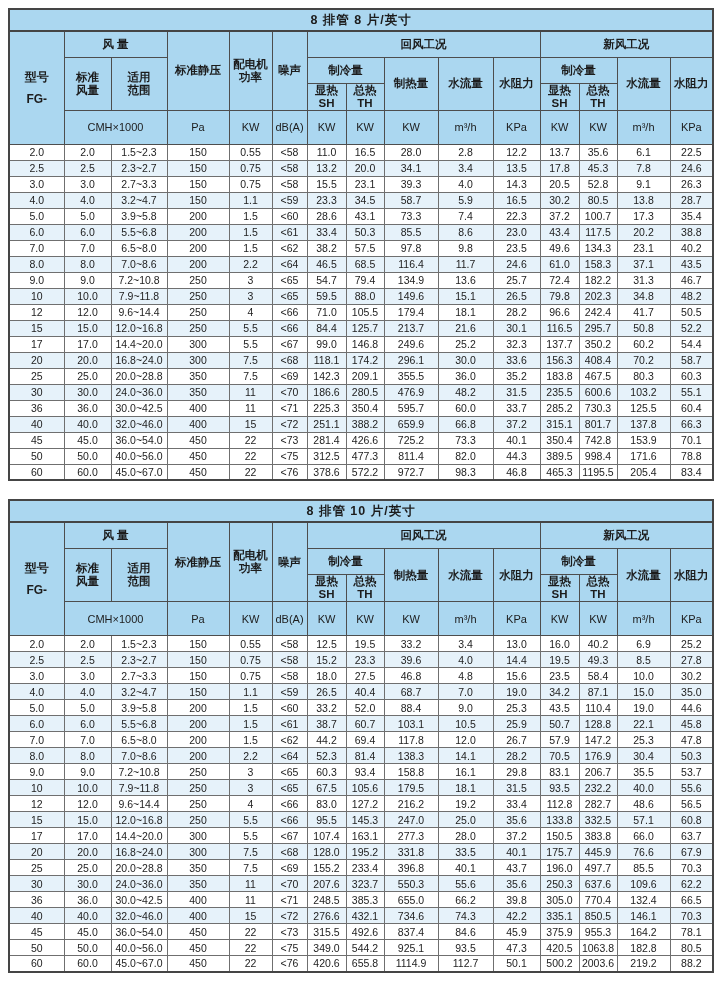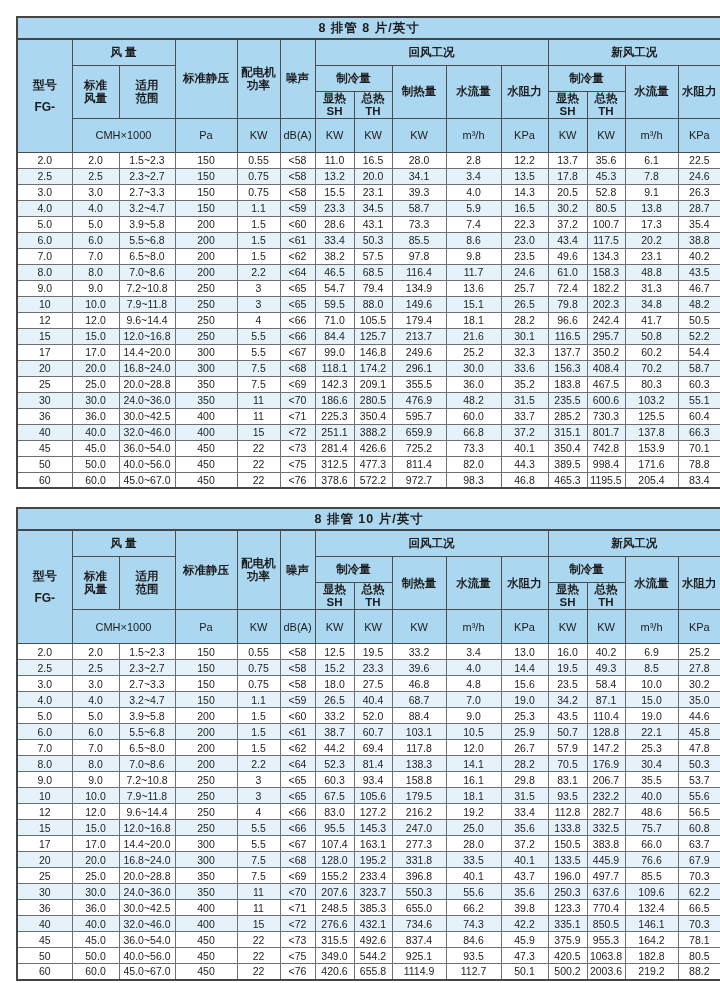--- a/index.html
+++ b/index.html
@@ -12,21 +12,21 @@
   }
   * { margin: 0; padding: 0; box-sizing: border-box; }
   html, body {
     background: var(--page-bg);
     font-family: "Liberation Sans", "DejaVu Sans", sans-serif;
     color: var(--text);
   }
   .page {
     width: 720px;
     height: 983px;
-    padding: 16px;
+    padding: 8px;
     background: var(--page-bg);
     overflow: hidden;
   }
   section.spec-table { margin-bottom: 18px; }
   table {
     width: 704px;
     border-collapse: collapse;
     table-layout: fixed;
     border: 2px solid var(--frame);
   }
@@ -290,21 +290,21 @@
               <td>200</td>
               <td>2.2</td>
               <td>&lt;64</td>
               <td>46.5</td>
               <td>68.5</td>
               <td>116.4</td>
               <td>11.7</td>
               <td>24.6</td>
               <td>61.0</td>
               <td>158.3</td>
-              <td>48.8</td>
+              <td>37.1</td>
               <td>43.5</td>
             </tr>
             <tr>
               <td>9.0</td>
               <td>9.0</td>
               <td>7.2~10.8</td>
               <td>250</td>
               <td>3</td>
               <td>&lt;65</td>
               <td>54.7</td>
@@ -810,21 +810,21 @@
               <td>250</td>
               <td>5.5</td>
               <td>&lt;66</td>
               <td>95.5</td>
               <td>145.3</td>
               <td>247.0</td>
               <td>25.0</td>
               <td>35.6</td>
               <td>133.8</td>
               <td>332.5</td>
-              <td>75.7</td>
+              <td>57.1</td>
               <td>60.8</td>
             </tr>
             <tr>
               <td>17</td>
               <td>17.0</td>
               <td>14.4~20.0</td>
               <td>300</td>
               <td>5.5</td>
               <td>&lt;67</td>
               <td>107.4</td>
@@ -842,21 +842,21 @@
               <td>20.0</td>
               <td>16.8~24.0</td>
               <td>300</td>
               <td>7.5</td>
               <td>&lt;68</td>
               <td>128.0</td>
               <td>195.2</td>
               <td>331.8</td>
               <td>33.5</td>
               <td>40.1</td>
-              <td>133.5</td>
+              <td>175.7</td>
               <td>445.9</td>
               <td>76.6</td>
               <td>67.9</td>
             </tr>
             <tr>
               <td>25</td>
               <td>25.0</td>
               <td>20.0~28.8</td>
               <td>350</td>
               <td>7.5</td>
@@ -893,21 +893,21 @@
               <td>36.0</td>
               <td>30.0~42.5</td>
               <td>400</td>
               <td>11</td>
               <td>&lt;71</td>
               <td>248.5</td>
               <td>385.3</td>
               <td>655.0</td>
               <td>66.2</td>
               <td>39.8</td>
-              <td>123.3</td>
+              <td>305.0</td>
               <td>770.4</td>
               <td>132.4</td>
               <td>66.5</td>
             </tr>
             <tr class="shaded">
               <td>40</td>
               <td>40.0</td>
               <td>32.0~46.0</td>
               <td>400</td>
               <td>15</td>

